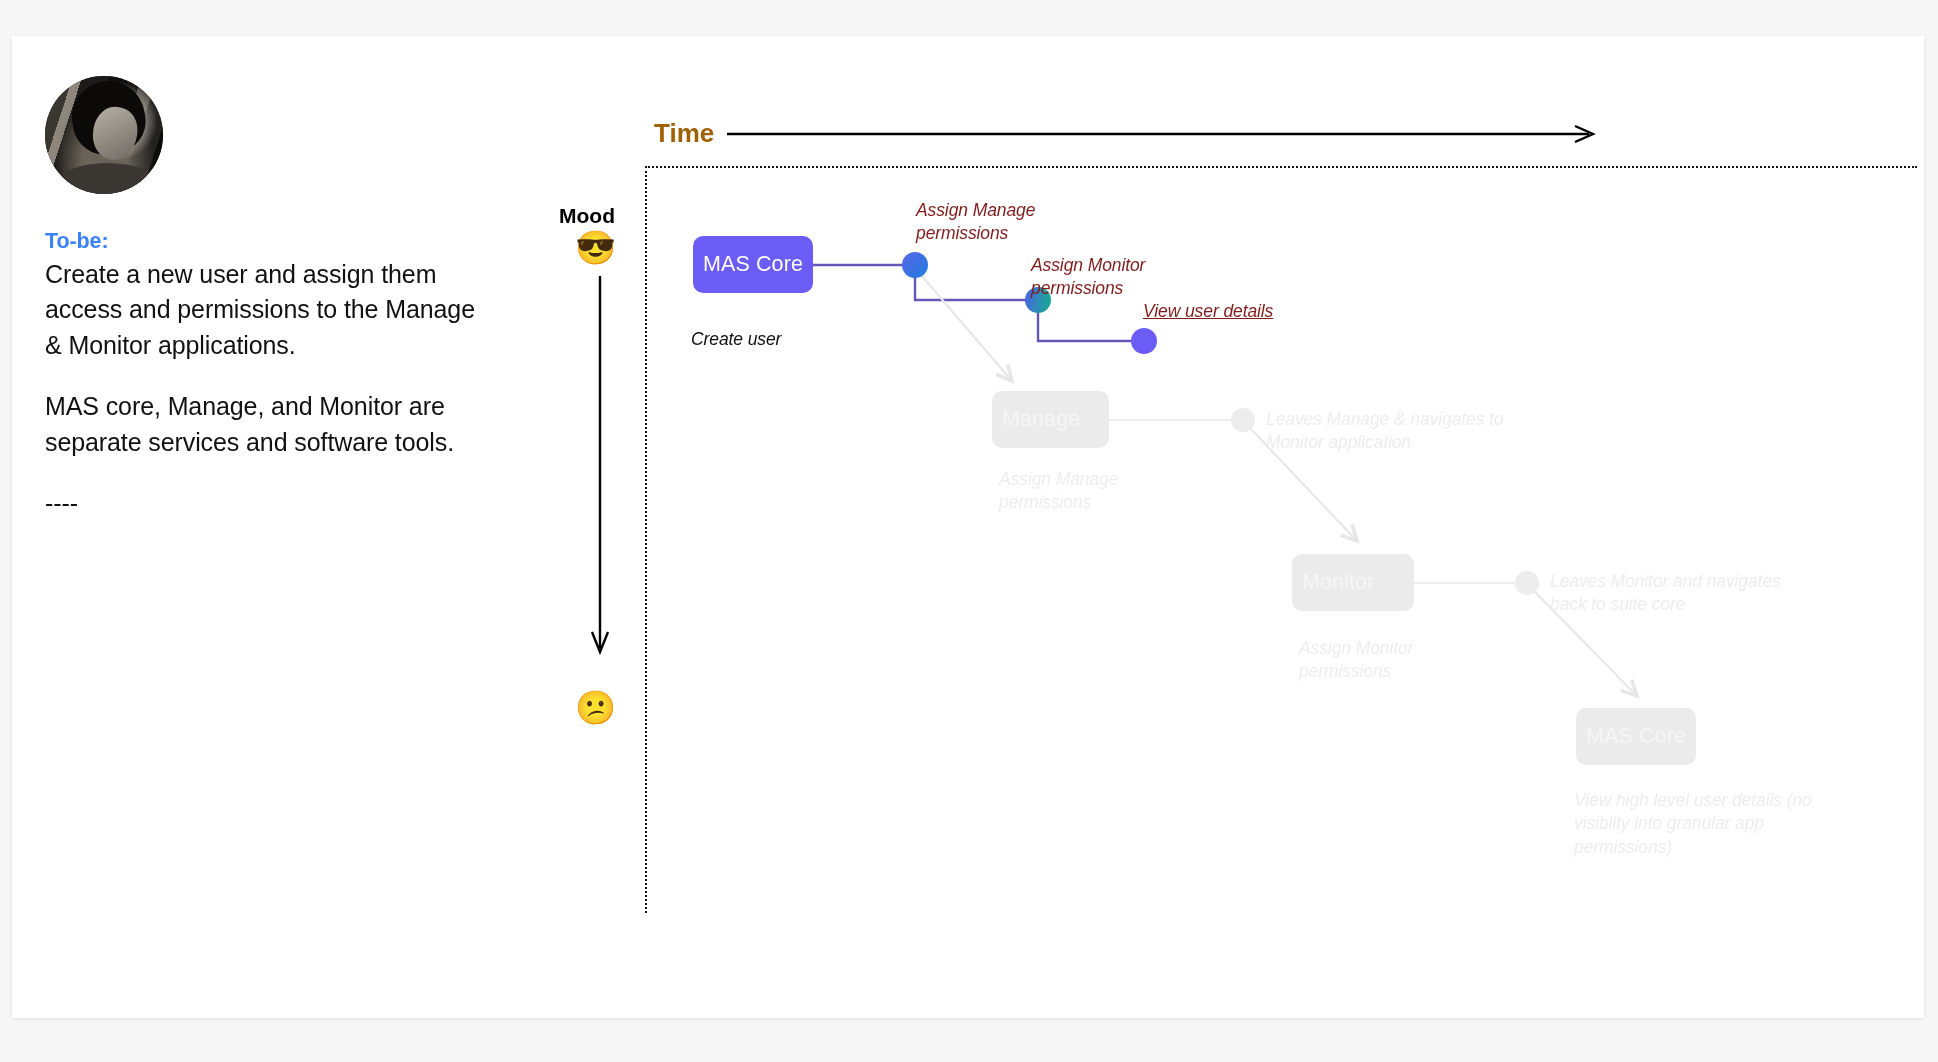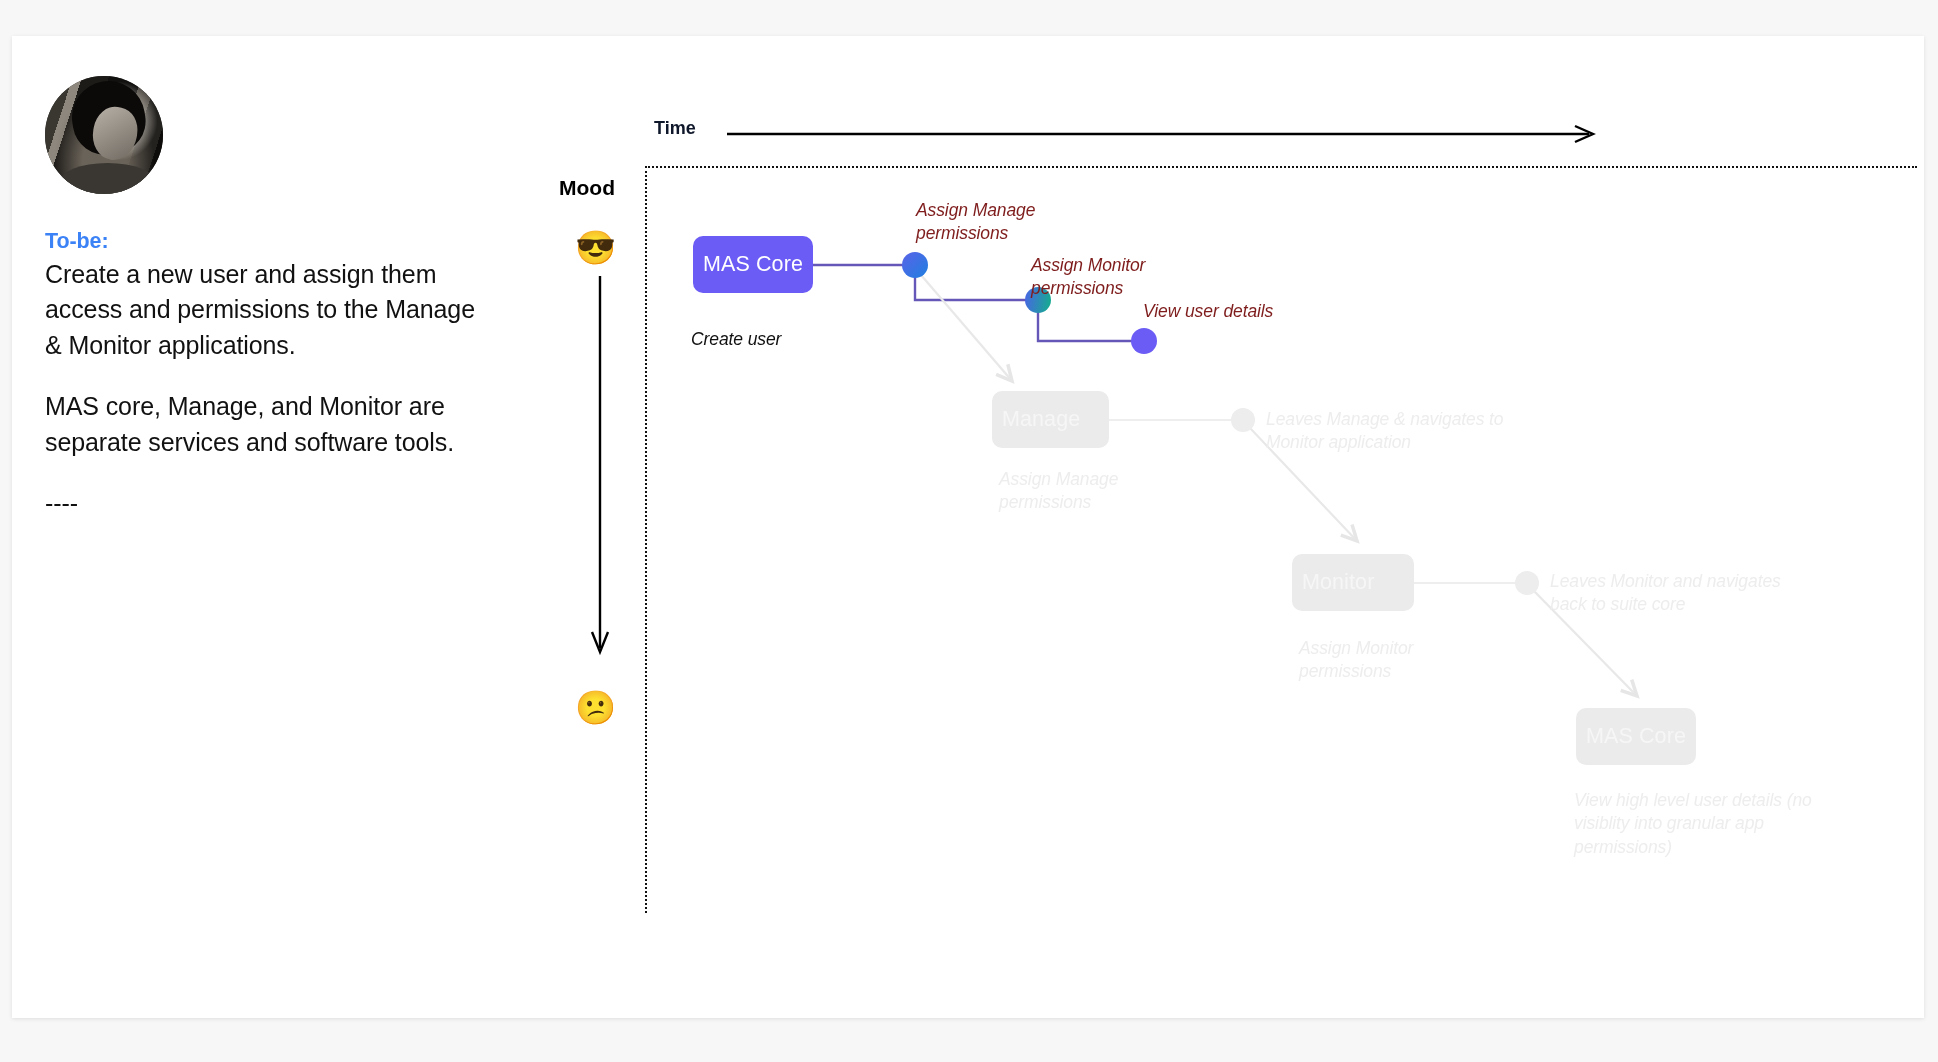--- a/index.html
+++ b/index.html
@@ -54,25 +54,25 @@
   }
   .pbody{
     font-size:25px;color:#111;line-height:1.42;
     letter-spacing:-0.1px;white-space:pre-wrap;
   }
   .pgap{height:26px;}
 
   
   #time-label{
     position:absolute;left:642px;top:82px;
-    font-size:18px;font-weight:bold;color:#0f172a;
+    font-size:26px;font-weight:bold;color:#a16207;
   }
   #time-arrow{position:absolute;left:715px;top:88px;}
   #mood-label{
-    position:absolute;left:547px;top:140px;
+    position:absolute;left:547px;top:168px;
     font-size:21px;font-weight:bold;color:#000;
   }
   #mood-happy{position:absolute;left:563px;top:195px;font-size:33px;line-height:1;}
   #mood-sad{position:absolute;left:563px;top:655px;font-size:33px;line-height:1;}
   #mood-arrow{position:absolute;left:578px;top:240px;}
 
   
   #plot-frame{
     position:absolute;left:633px;top:130px;
     width:1270px;height:745px;
@@ -183,21 +183,21 @@
 
   <div class="dot" style="left:890px;top:216px;width:26px;height:26px;background:url(#gradBlue);background-image:linear-gradient(135deg,#5B63E8,#1E7FE0);"></div>
   <div class="caption" style="left:904px;top:163px;white-space:pre;">Assign Manage
 permissions</div>
 
   <div class="dot" style="left:1013px;top:251px;width:26px;height:26px;background-image:linear-gradient(100deg,#4A63E8,#13B08A);"></div>
   <div class="caption" style="left:1019px;top:218px;white-space:pre;">Assign Monitor
 permissions</div>
 
   <div class="dot" style="left:1119px;top:292px;width:26px;height:26px;background:#6B5CF5;"></div>
-  <div class="caption" style="left:1131px;top:264px;white-space:pre;">View user details</div>
+  <div class="caption" style="left:1131px;top:264px;white-space:pre;text-decoration:underline;">View user details</div>
 
   <div class="node-box faded" style="left:980px;top:355px;width:117px;height:57px;">
     <span>Manage</span>
   </div>
   <div class="caption faded" style="left:987px;top:432px;white-space:pre;">Assign Manage
 permissions</div>
 
   <div class="dot" style="left:1219px;top:372px;width:24px;height:24px;background:#ededed;"></div>
   <div class="caption faded" style="left:1254px;top:372px;white-space:pre;">Leaves Manage &amp; navigates to
 Monitor application</div>

